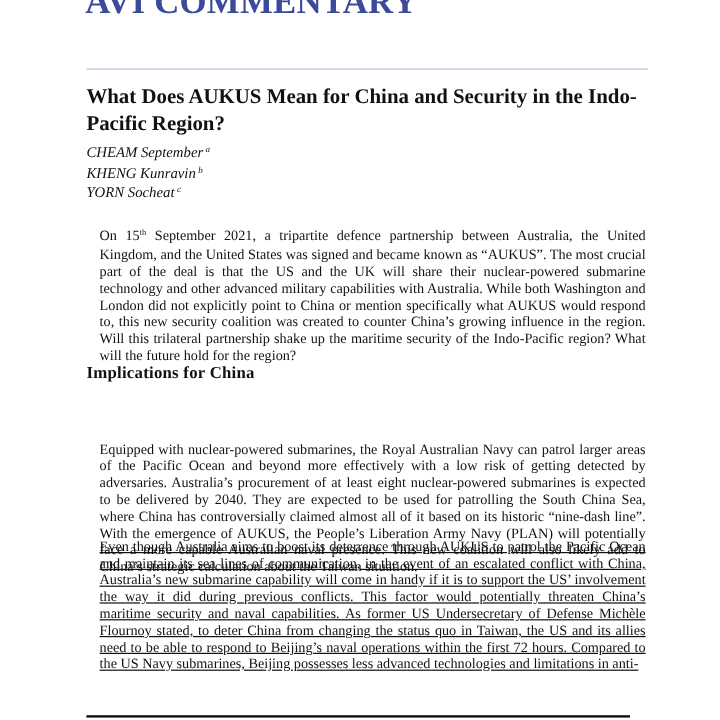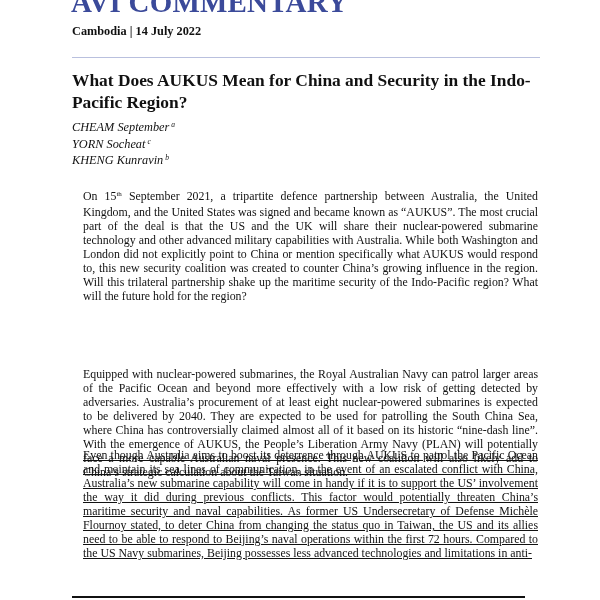--- a/index.html
+++ b/index.html
@@ -109,40 +109,40 @@
       height: 2px;
       background: #111111;
     }
   </style>
 </head>
 <body>
 
 <div class="page">
 
   <div class="series-title">AVI COMMENTARY</div>
-  <div class="dateline">Cambodia | 14 July 2022</div>
 
   <div class="top-rule"></div>
 
   <h1 class="article-title" style="margin:0;">What Does AUKUS Mean for China and Security in the Indo-Pacific Region?</h1>
 
   <div class="authors">
     <div class="author">
       <span>CHEAM September</span><sup>a</sup>
     </div>
     <div class="author">
-      <span>YORN Socheat</span><sup>c</sup>
+      <span>KHENG Kunravin</span><sup>b</sup>
     </div>
     <div class="author">
-      <span>KHENG Kunravin</span><sup>b</sup>
+      <span>YORN Socheat</span><sup>c</sup>
     </div>
   </div>
 
   <p class="para p1"><span>On 15</span><sup>th</sup><span> September 2021, a tripartite defence partnership between Australia, the United Kingdom, and the United States was signed and became known as “AUKUS”. The most crucial part of the deal is that the US and the UK will share their nuclear-powered submarine technology and other advanced military capabilities with Australia. While both Washington and London did not explicitly point to China or mention specifically what AUKUS would respond to, this new security coalition was created to counter China’s growing influence in the region. Will this trilateral partnership shake up the maritime security of the Indo-Pacific region? What will the future hold for the region?</span></p>
 
+  <h2 class="section-heading" style="margin:0;">Implications for China</h2>
 
   <p class="para p2">Equipped with nuclear-powered submarines, the Royal Australian Navy can patrol larger areas of the Pacific Ocean and beyond more effectively with a low risk of getting detected by adversaries. Australia’s procurement of at least eight nuclear-powered submarines is expected to be delivered by 2040. They are expected to be used for patrolling the South China Sea, where China has controversially claimed almost all of it based on its historic “nine-dash line”. With the emergence of AUKUS, the People’s Liberation Army Navy (PLAN) will potentially face a more capable Australian naval presence. This new coalition will also likely add to China’s strategic calculation about the Taiwan situation.</p>
 
   <p class="para p3">Even though Australia aims to boost its deterrence through AUKUS to patrol the Pacific Ocean and maintain its sea lines of communication, in the event of an escalated conflict with China, Australia’s new submarine capability will come in handy if it is to support the US’ involvement the way it did during previous conflicts. This factor would potentially threaten China’s maritime security and naval capabilities. As former US Undersecretary of Defense Michèle Flournoy stated, to deter China from changing the status quo in Taiwan, the US and its allies need to be able to respond to Beijing’s naval operations within the first 72 hours. Compared to the US Navy submarines, Beijing possesses less advanced technologies and limitations in anti-</p>
 
   <div class="footnote-rule"></div>
 
 </div>
 
 </body></html>

